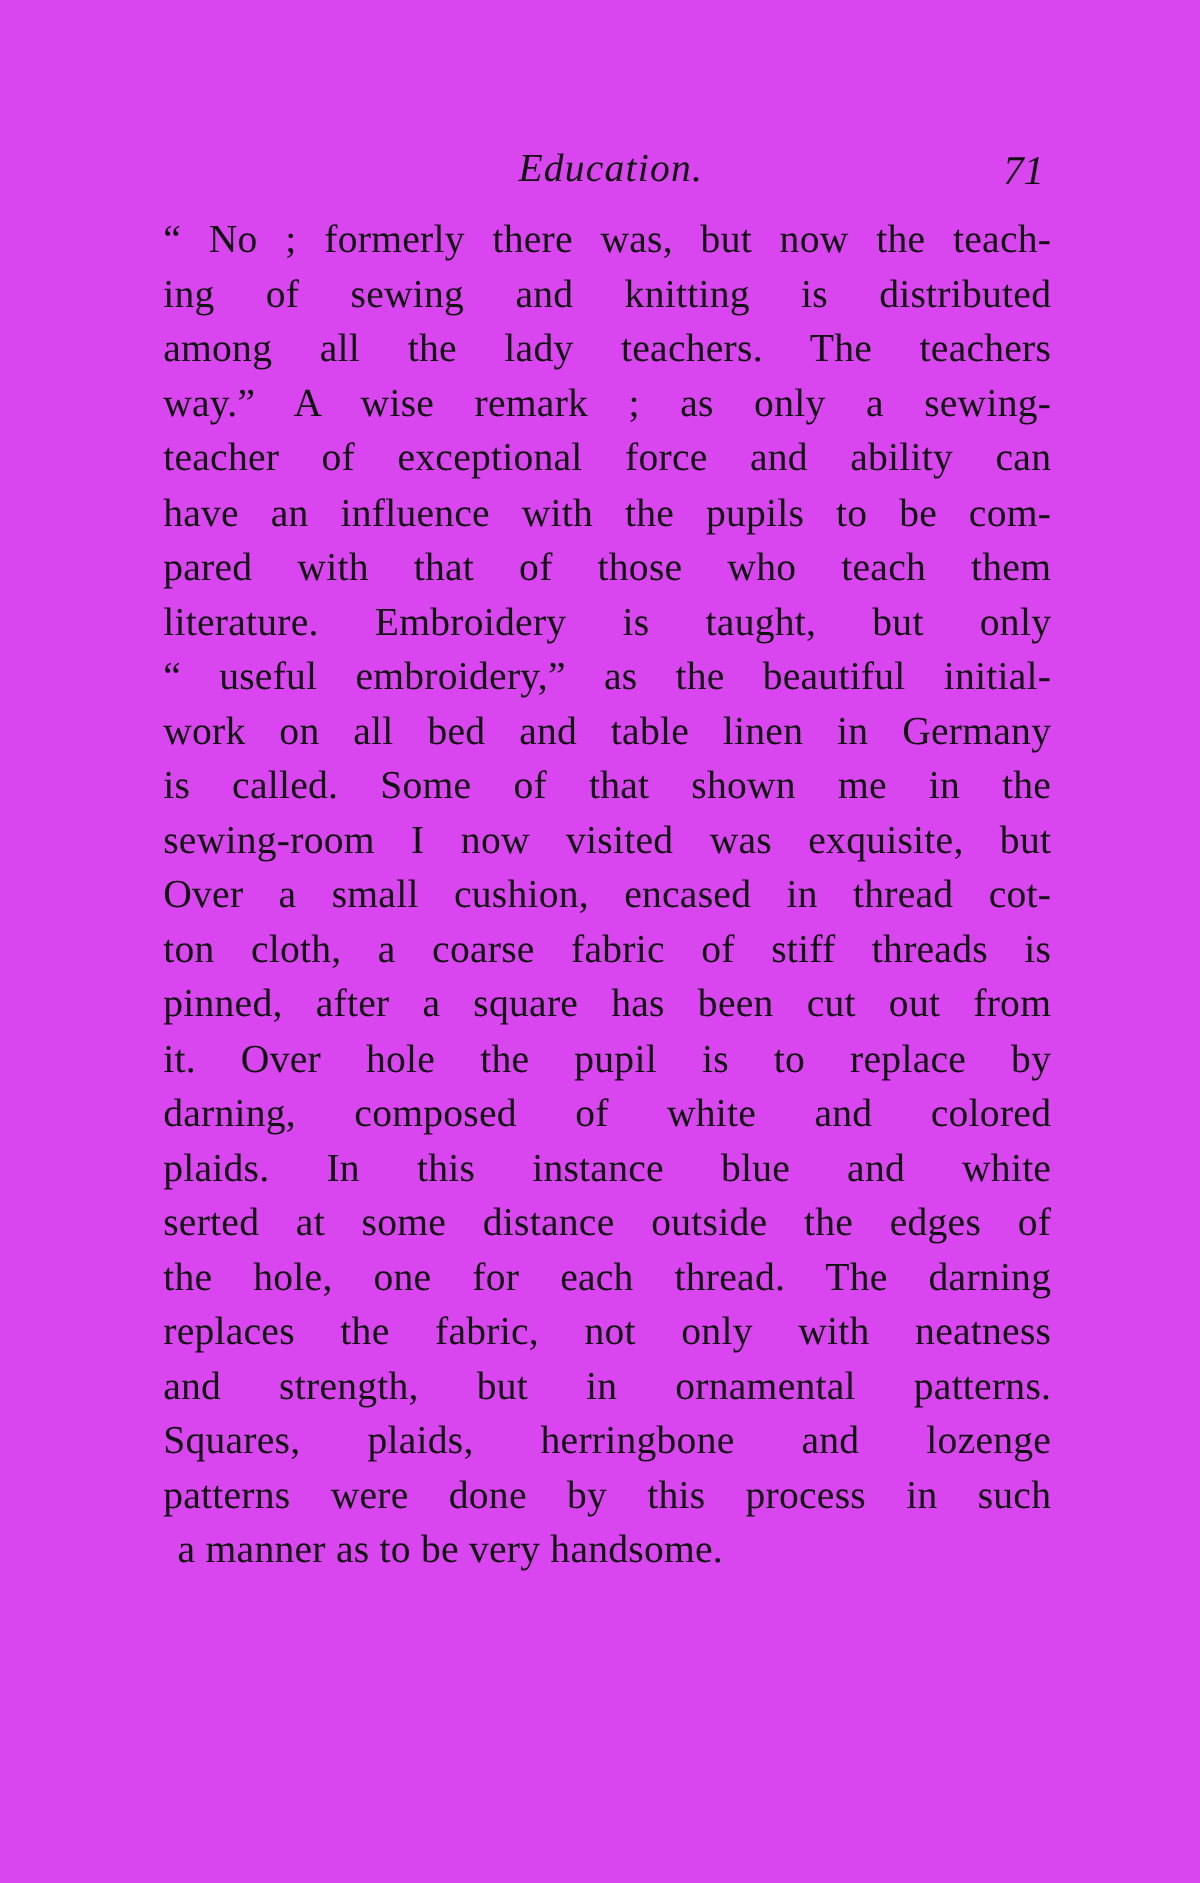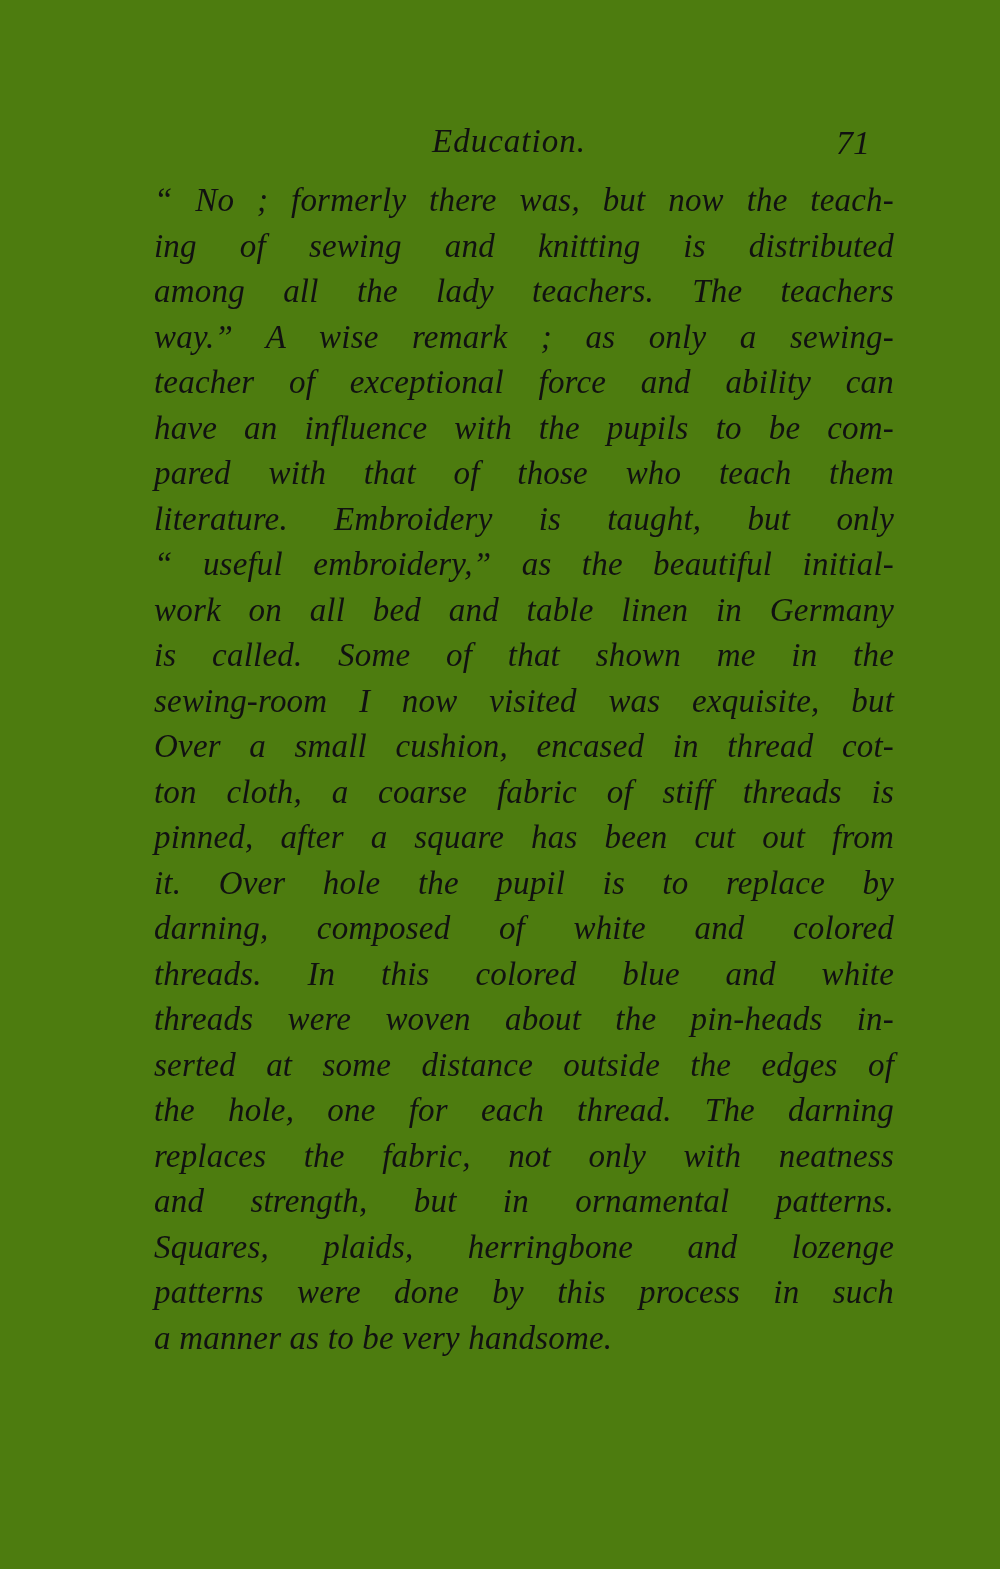--- a/index.html
+++ b/index.html
@@ -14,21 +14,21 @@
       overflow: hidden;
       font-family: "Liberation Serif", "DejaVu Serif", serif;
       color: #111111;
     }
     .page {
       position: absolute;
       left: 0;
       top: 0;
       width: 1000px;
       height: 1569px;
-      background: #4d7c0f;
+      background: #d946ef;
     }
     .running-head {
       position: absolute;
       left: 150px;
       top: 118px;
       width: 740px;
       height: 46px;
     }
     .running-title {
       position: absolute;
@@ -42,38 +42,38 @@
     .page-number {
       position: absolute;
       right: 20px;
       top: 2px;
       font-style: italic;
       font-size: 34px;
       line-height: 46px;
     }
     .body-text {
       position: absolute;
-      left: 154px;
+      left: 136px;
       top: 178px;
       width: 740px;
       margin: 0;
-      font-style: italic;
     }
     .line {
       display: block;
       height: 45.5px;
       line-height: 45.5px;
       font-size: 33px;
       text-align: justify;
       text-align-last: justify;
       white-space: nowrap;
       letter-spacing: 0.2px;
     }
     .line.last {
       text-align-last: left;
+      margin-left: 12px;
     }
   </style>
 </head>
 <body>
 
 <div class="page">
   <div class="running-head">
     <span class="running-title">Education.</span>
     <span class="page-number">71</span>
   </div>
@@ -89,22 +89,21 @@
     <span class="line">literature.  Embroidery is taught, but only</span>
     <span class="line">“ useful embroidery,” as the beautiful initial-</span>
     <span class="line">work on all bed and table linen in Germany</span>
     <span class="line">is called.  Some of that shown me in the</span>
     <span class="line">sewing-room I now visited was exquisite, but</span>
     <span class="line">Over a small cushion, encased in thread cot-</span>
     <span class="line">ton cloth, a coarse fabric of stiff threads is</span>
     <span class="line">pinned, after a square has been cut out from</span>
     <span class="line">it.  Over hole the pupil is to replace by</span>
     <span class="line">darning, composed of white and colored</span>
-    <span class="line">threads.  In this colored blue and white</span>
-    <span class="line">threads were woven about the pin-heads in-</span>
+    <span class="line">plaids.  In this instance blue and white</span>
     <span class="line">serted at some distance outside the edges of</span>
     <span class="line">the hole, one for each thread.  The darning</span>
     <span class="line">replaces the fabric, not only with neatness</span>
     <span class="line">and strength, but in ornamental patterns.</span>
     <span class="line">Squares, plaids, herringbone and lozenge</span>
     <span class="line">patterns were done by this process in such</span>
     <span class="line last">a manner as to be very handsome.</span>
   </p>
 </div>
 

